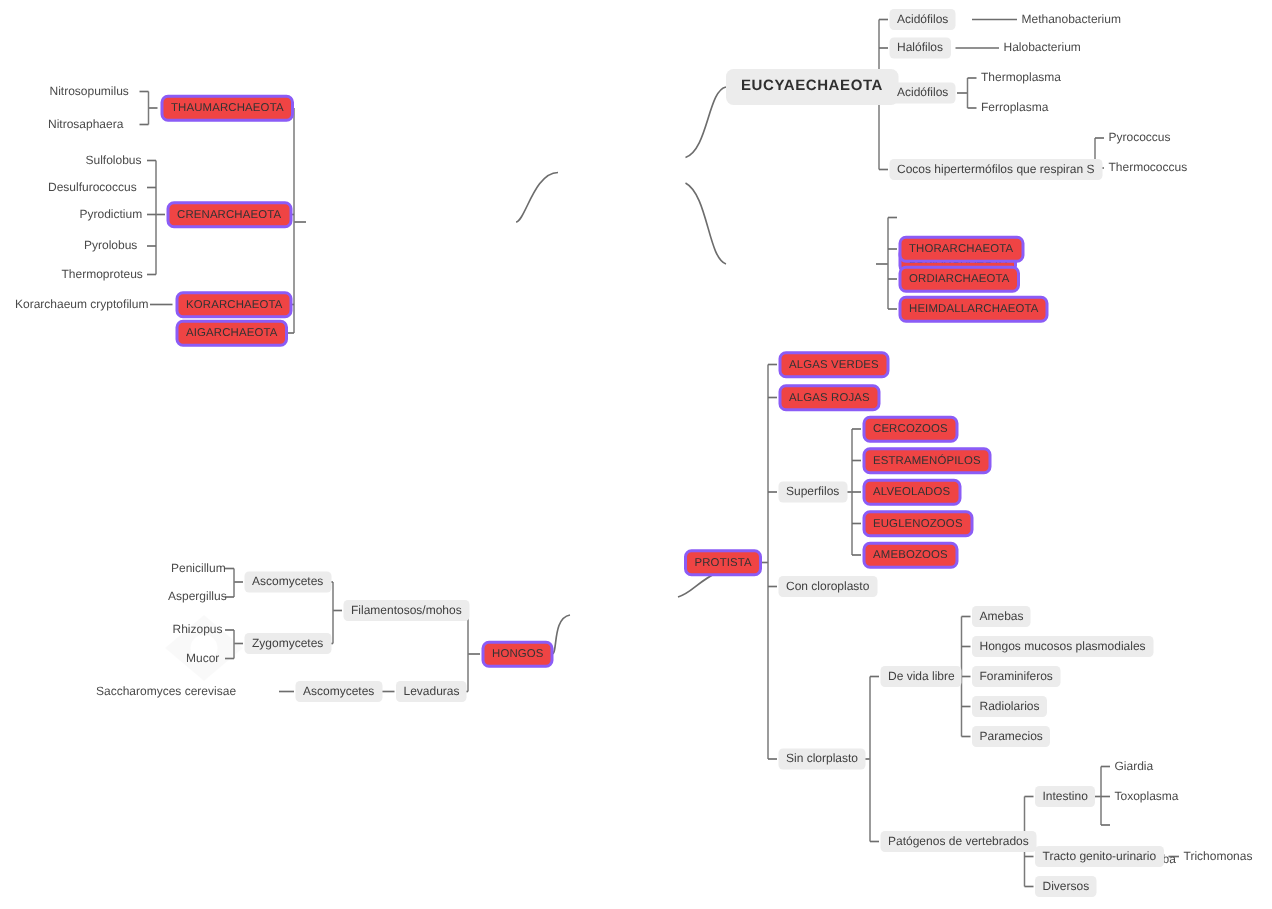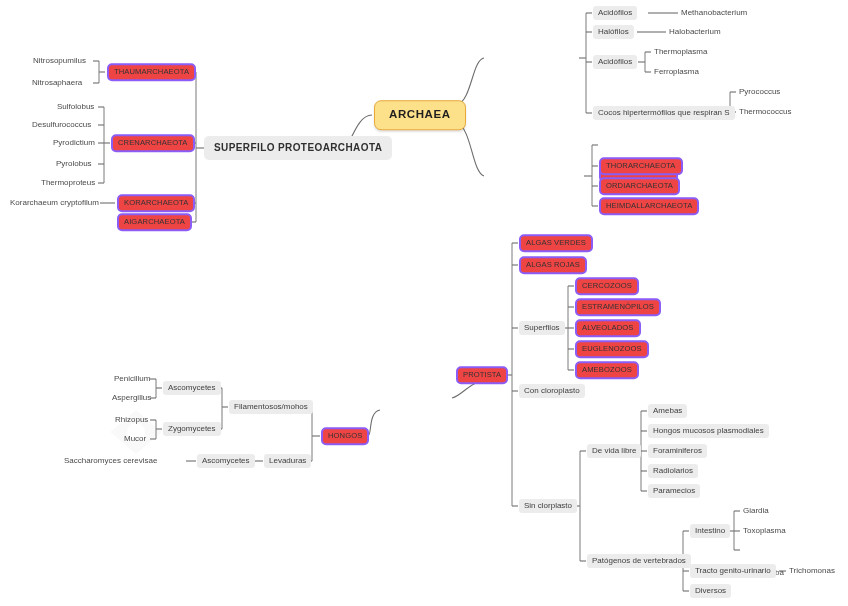--- a/index.html
+++ b/index.html
@@ -191,40 +191,39 @@
     <path d="M734,550 L740,550"></path>
 
     <path d="M779,571 L786,571"></path>
   </svg>
 
   <svg class="watermark" viewBox="0 0 56 48">
     <polygon points="28,2 54,24 28,46 2,24" fill="#b8b8b8"></polygon>
     <circle cx="28" cy="24" r="9" fill="#ffffff"></circle>
   </svg>
 
-  <div class="node root" style="left:374px;top:115px;">ARCHAEA</div>
-
-  <div class="node section" style="left:204px;top:148px;">SUPERFILO PROTEOARCHAOTA</div>
+
 
   <div class="node boxed" style="left:107px;top:72px;">THAUMARCHAEOTA</div>
   <div class="node leaf" style="left:31px;top:61px;">Nitrosopumilus</div>
   <div class="node leaf" style="left:30px;top:83px;">Nitrosaphaera</div>
 
   <div class="node boxed" style="left:111px;top:143px;">CRENARCHAEOTA</div>
   <div class="node leaf" style="left:55px;top:107px;">Sulfolobus</div>
   <div class="node leaf" style="left:30px;top:125px;">Desulfurococcus</div>
   <div class="node leaf" style="left:51px;top:143px;">Pyrodictium</div>
   <div class="node leaf" style="left:54px;top:164px;">Pyrolobus</div>
   <div class="node leaf" style="left:39px;top:183px;">Thermoproteus</div>
 
   <div class="node boxed" style="left:117px;top:203px;">KORARCHAEOTA</div>
   <div class="node leaf" style="left:8px;top:203px;">Korarchaeum cryptofilum</div>
 
   <div class="node boxed" style="left:117px;top:222px;">AIGARCHAEOTA</div>
 
+  <div class="node section" style="left:484px;top:58px;">EUCYAECHAEOTA</div>
 
   <div class="node chip" style="left:593px;top:13px;">Acidófilos</div>
   <div class="node leaf" style="left:679px;top:13px;">Methanobacterium</div>
 
   <div class="node chip" style="left:593px;top:32px;">Halófilos</div>
   <div class="node leaf" style="left:667px;top:32px;">Halobacterium</div>
 
   <div class="node chip" style="left:593px;top:62px;">Acidófilos</div>
   <div class="node leaf" style="left:652px;top:52px;">Thermoplasma</div>
   <div class="node leaf" style="left:652px;top:72px;">Ferroplasma</div>

